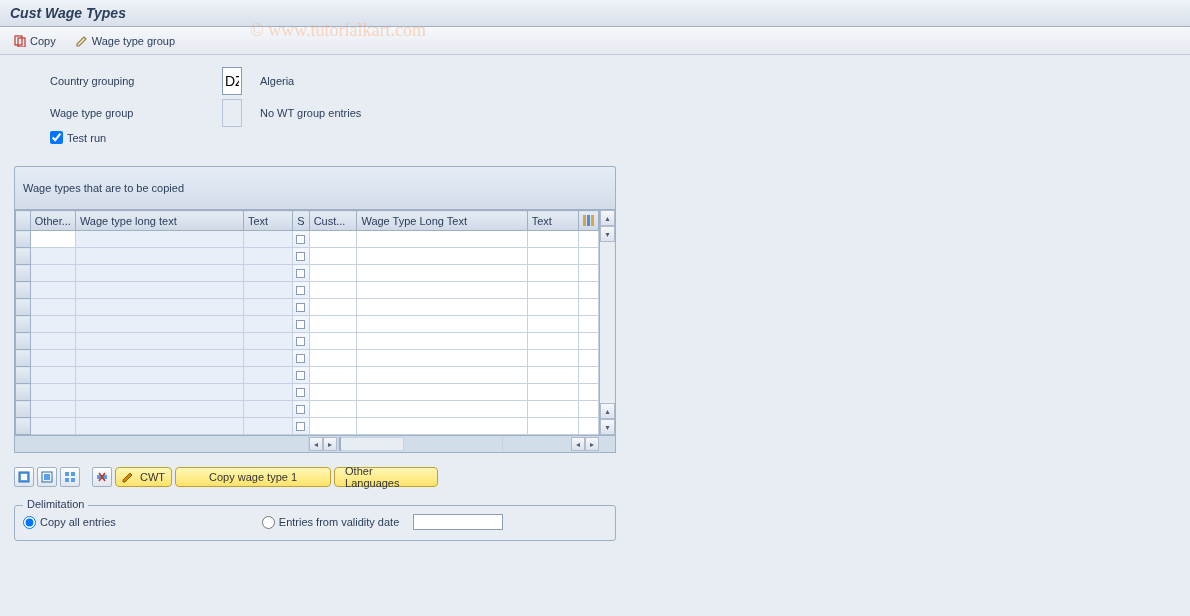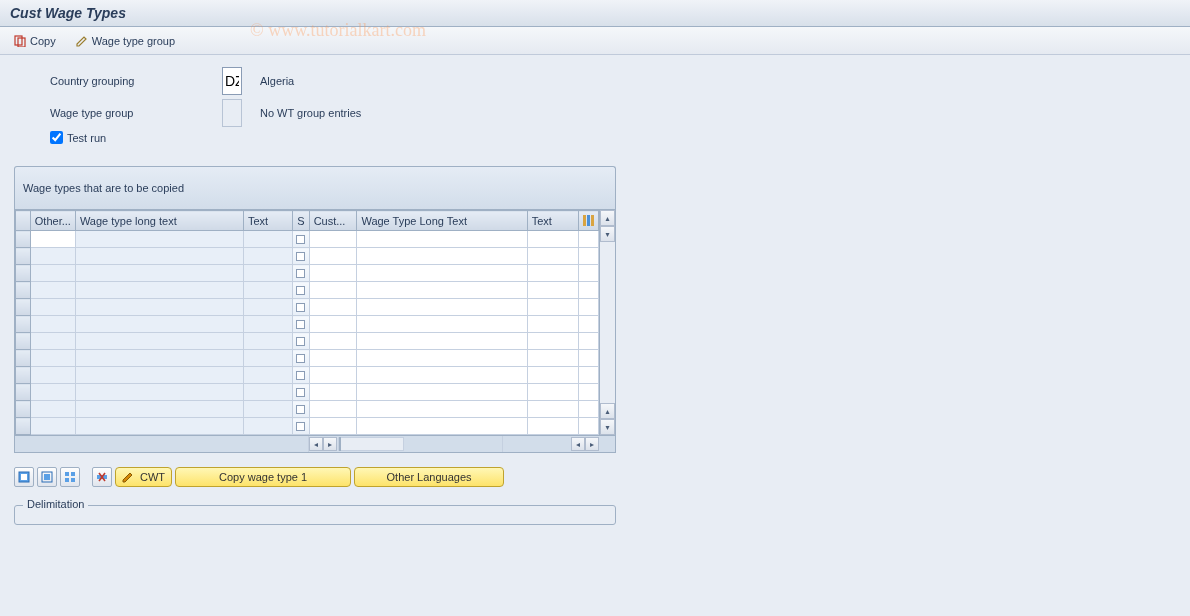--- a/index.html
+++ b/index.html
@@ -522,25 +522,36 @@
           <line x1="3" y1="2" x2="9" y2="10" stroke="#c0392b" stroke-width="1.5"></line>
           <line x1="9" y1="2" x2="3" y2="10" stroke="#c0392b" stroke-width="1.5"></line>
         </svg>
     </span>
     <span class="yellow-btn narrow">
       <svg class="ico" viewBox="0 0 12 12">
           <path d="M1 11 L3 11 L10 4 L8 2 L1 9 Z" fill="#d48806" stroke="#8a5a04"></path>
         </svg>
       <span>CWT</span>
     </span>
-    <span class="yellow-btn" style="width:176px; justify-content:center;">
+    <span class="yellow-btn" style="width:156px; justify-content:center;">
       <span>Copy wage type 1</span>
     </span>
-    <span class="yellow-btn" style="width:150px; justify-content:center;">
+    <span class="yellow-btn" style="width:104px; justify-content:center;">
       <span>Other Languages</span>
     </span>
   </div>
 
   <div class="delim-box">
     <div class="delim-title">Delimitation</div>
+    <div class="delim-row">
+      <label class="radio-grp">
+        <input type="radio" name="delim" checked="" style="">
+        <span>Copy all entries</span>
+      </label>
+      <label class="radio-grp" style="margin-right:0;">
+        <input type="radio" name="delim" style="">
+        <span>Entries from validity date</span>
+      </label>
+      <input class="date-input" value="" style="">
+    </div>
   </div>
 
 </div>
 
 </body></html>

